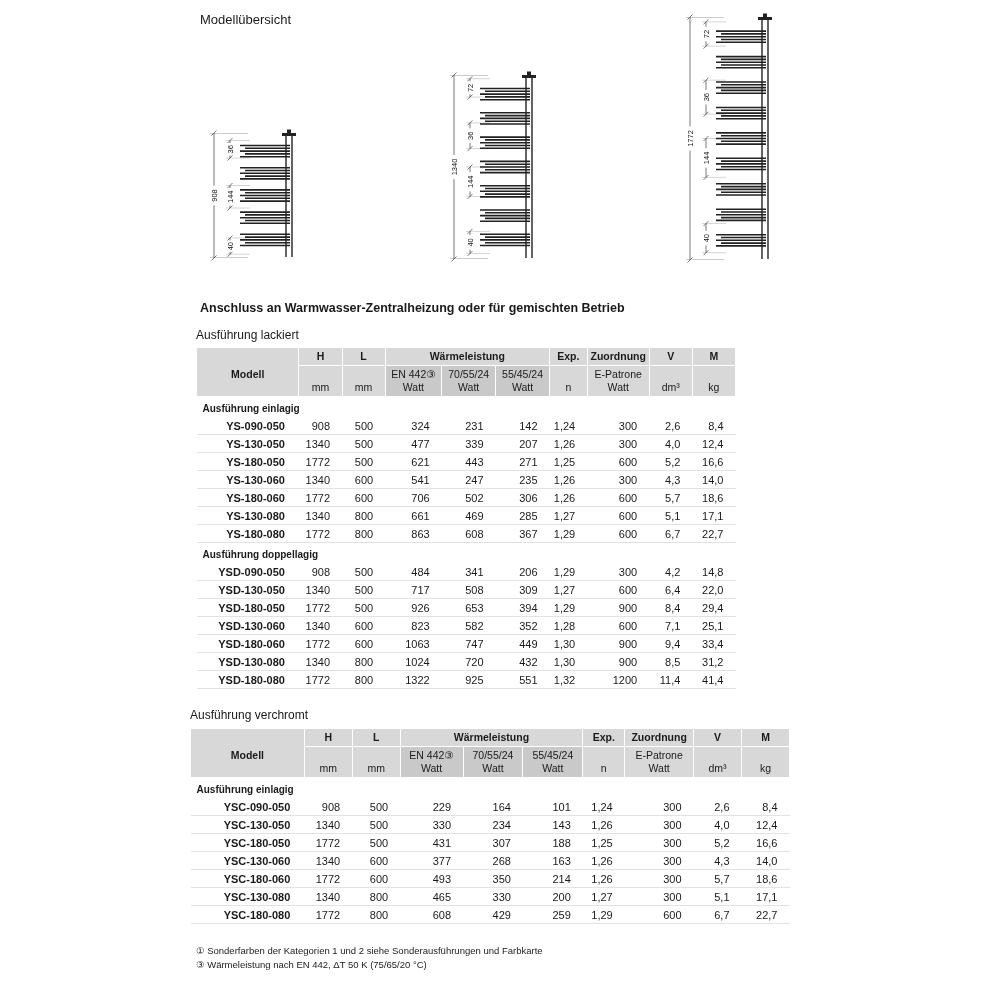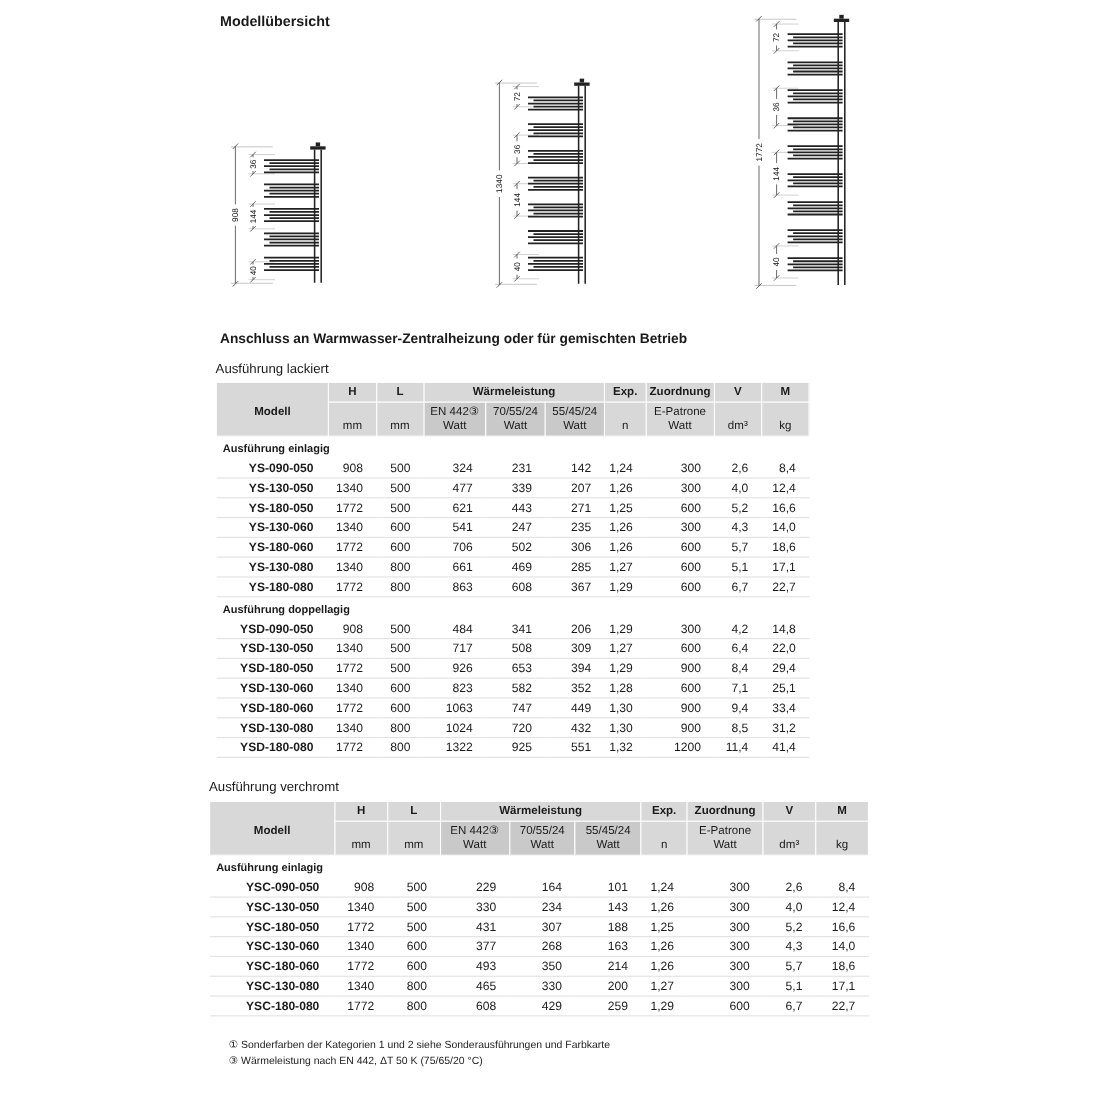--- a/index.html
+++ b/index.html
@@ -1,20 +1,20 @@
 <!DOCTYPE html>
 <html><head>
 <meta charset="utf-8">
 <style>
   * { margin:0; padding:0; box-sizing:border-box; }
   html,body { width:1000px; height:1000px; background:#fff; overflow:hidden; }
   body { font-family:"Liberation Sans", sans-serif; color:#1a1a1a; position:relative; }
   .abs { position:absolute; }
 
-  .page-title { left:200px; top:12px; font-size:13px; font-weight:bold; }
+  .page-title { left:200px; top:12px; font-size:13px; font-weight:normal; }
   .section-heading { left:200px; top:301px; font-size:12.5px; font-weight:bold; }
 
   .drawing { position:absolute; }
   .d1 { left:206px; top:128px; }
   .d2 { left:446px; top:70px; }
   .d3 { left:682px; top:12px; }
 
   .table-caption { font-size:12px; color:#1a1a1a; }
   .cap1 { left:196px; top:328px; }
   .cap2 { left:190px; top:708px; }
@@ -36,21 +36,21 @@
   table.spec-table td {
     font-size:11px; height:18px; padding:1px 12px 1px 2px;
     border-bottom:1px solid #e2e2e2; text-align:right; white-space:nowrap;
   }
   table.spec-table td.modell { font-weight:bold; padding-right:14px; }
   table.spec-table tr.group-row td {
     font-weight:bold; font-size:10px; text-align:left;
     padding:4px 0 2px 6px; border-bottom:none; height:20px;
   }
 
-  .footnotes { left:208px; top:944px; font-size:9.5px; line-height:13.5px; color:#222; }
+  .footnotes { left:196px; top:944px; font-size:9.5px; line-height:13.5px; color:#222; }
   .footnote .mk { font-size:9.5px; }
 </style>
 </head>
 <body>
 
 <div class="abs page-title">Modellübersicht</div>
 
 <div>
   <div class="drawing d1"><svg width="112" height="135" viewBox="0 -5 112 135">
         <line x1="4" y1="0.5" x2="42" y2="0.5" stroke="#999" stroke-width="0.5"></line>

